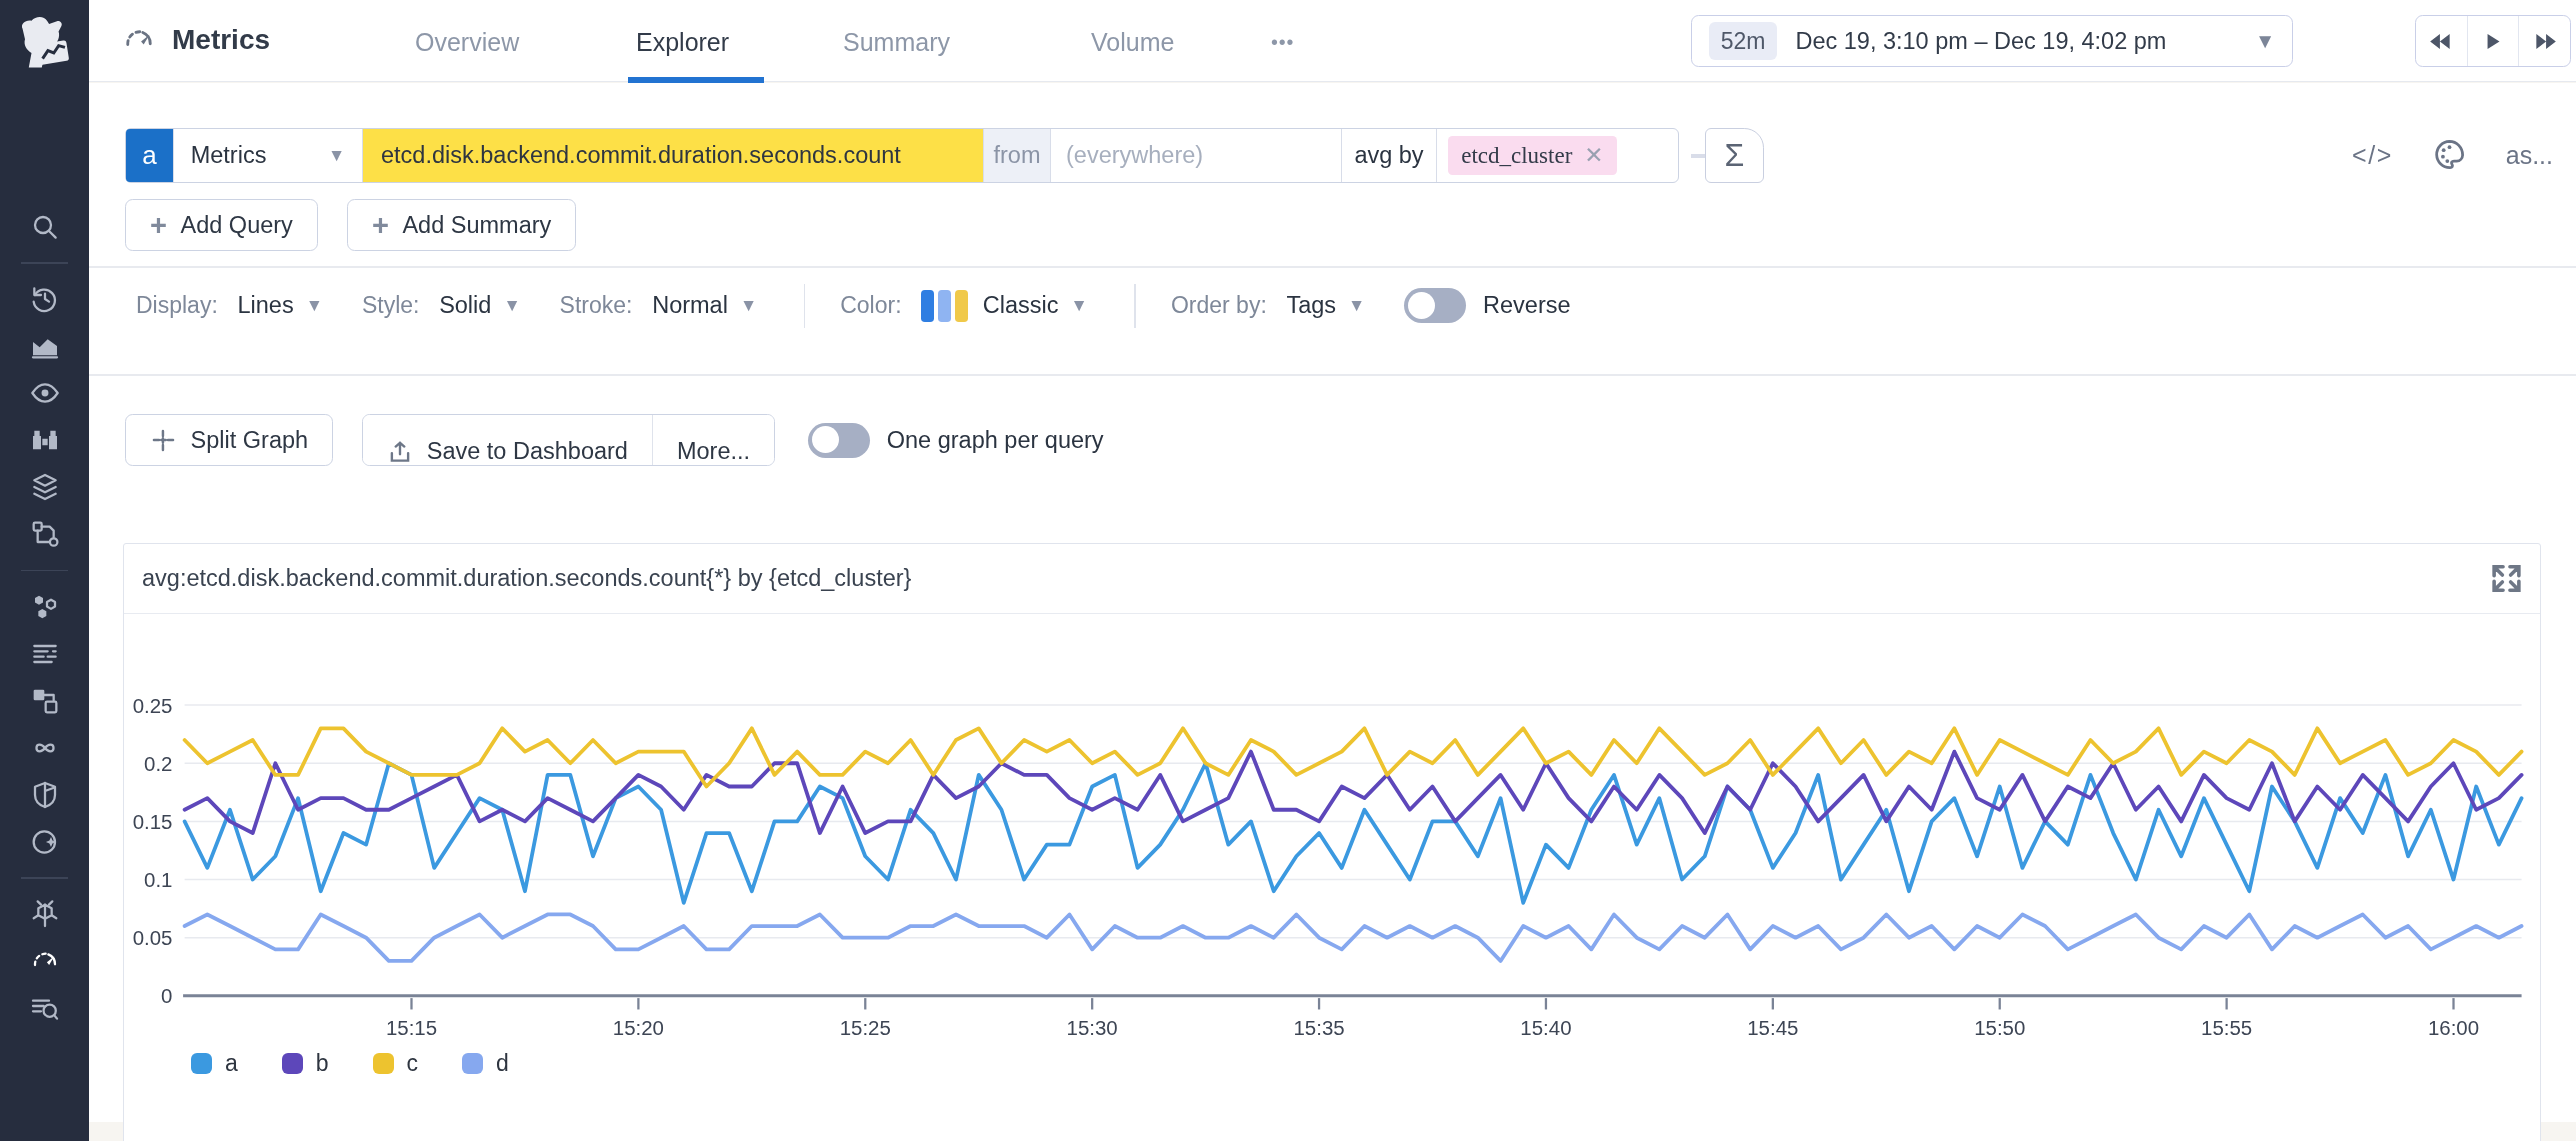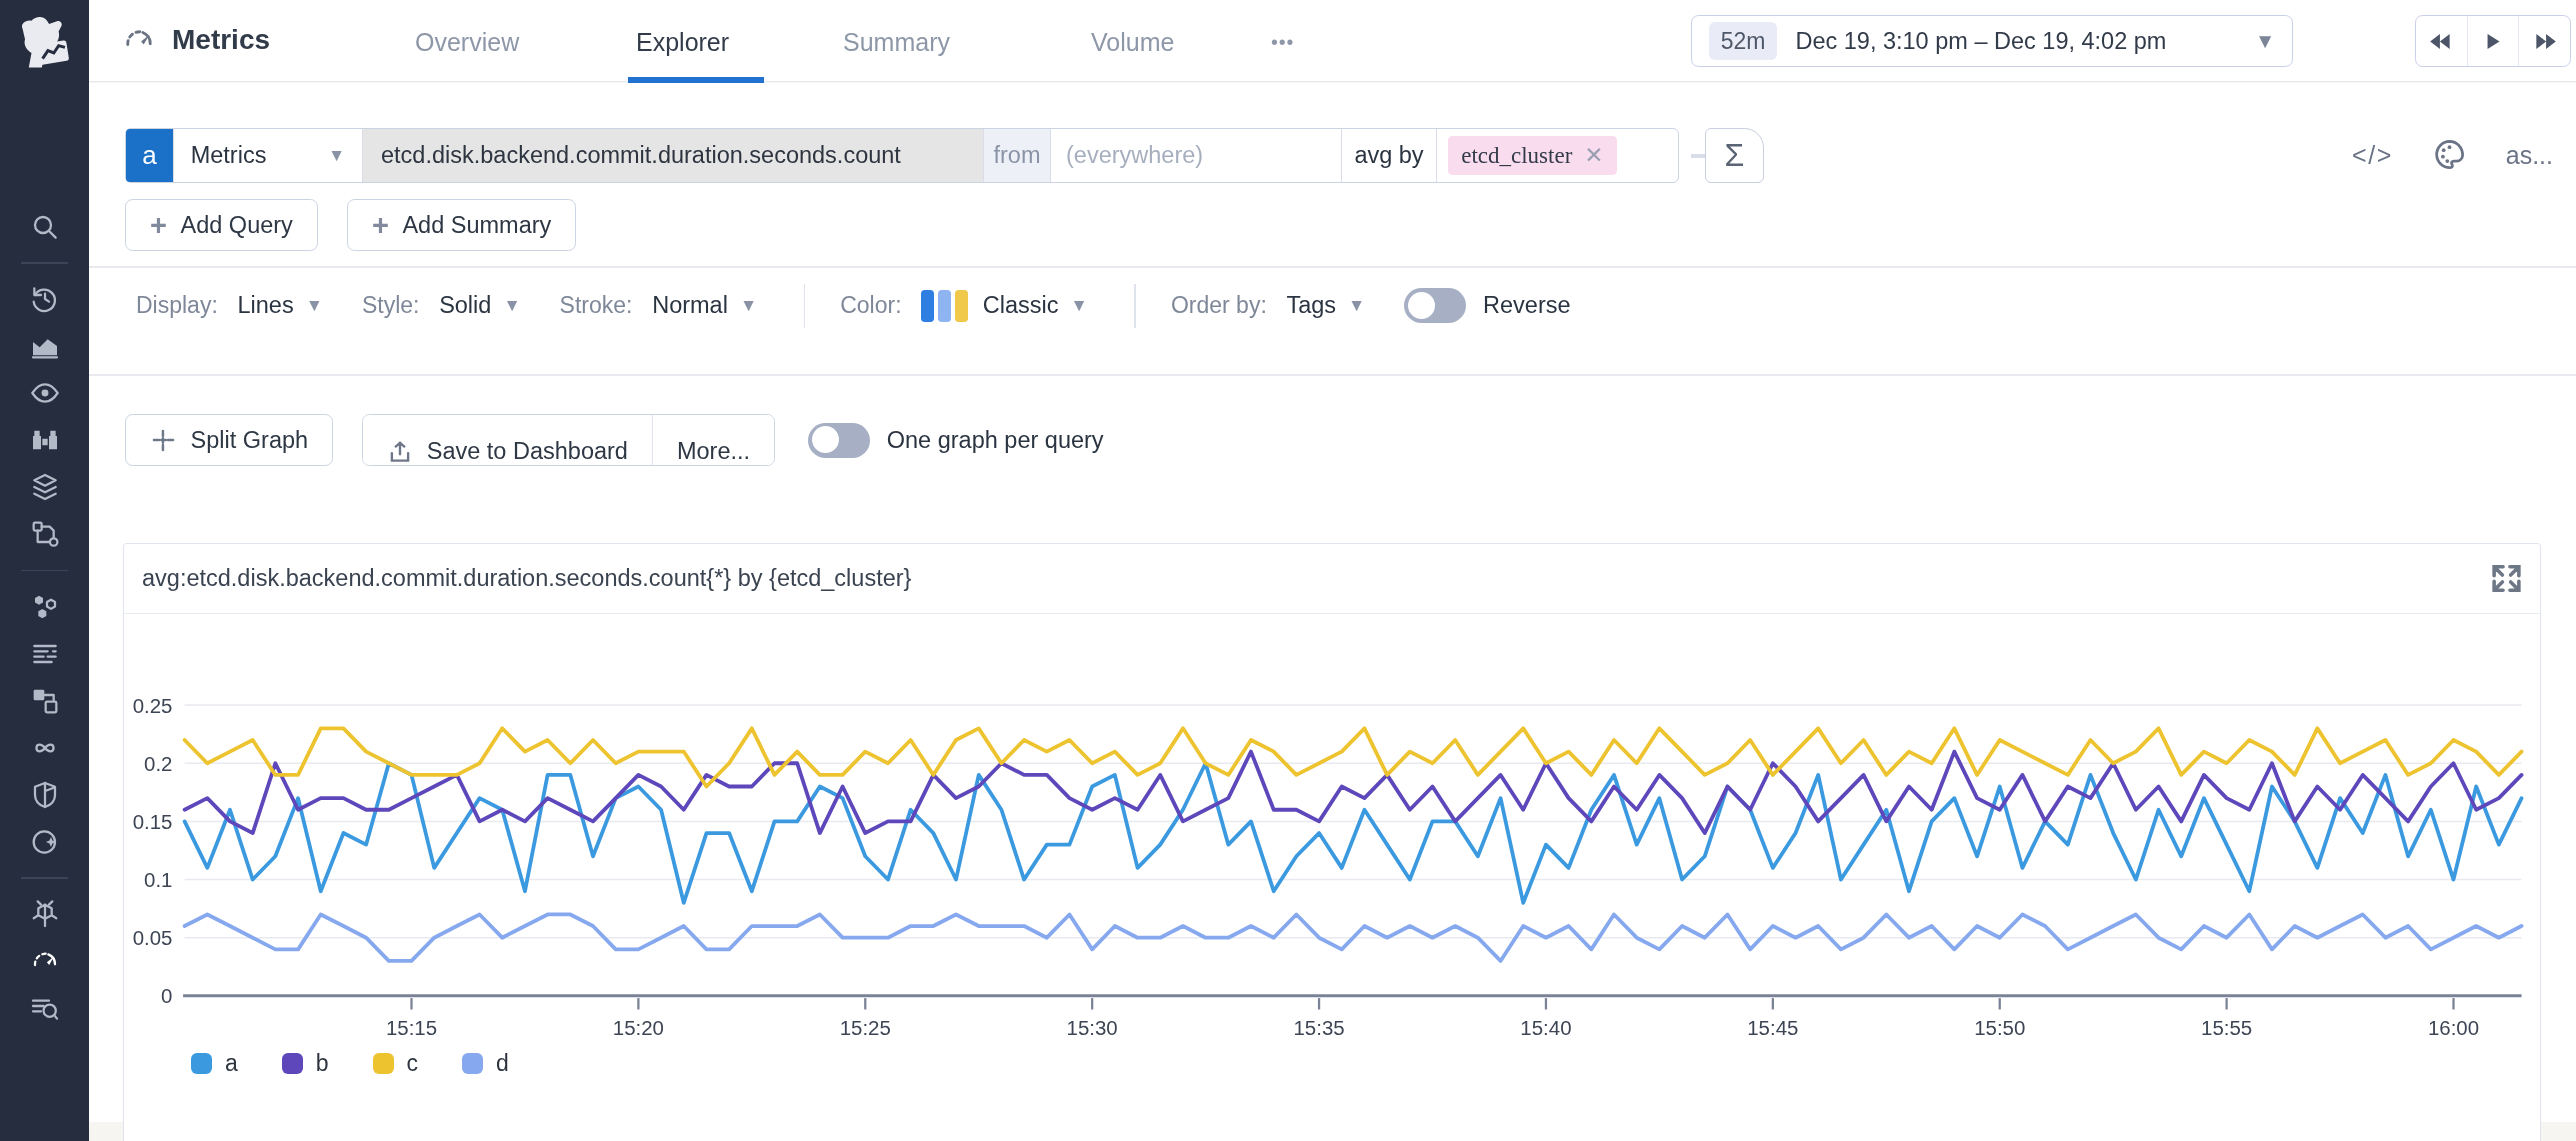--- a/index.html
+++ b/index.html
@@ -38,21 +38,21 @@
 
   
   .main { position:absolute; left:89px; top:83px; width:2487px; height:1039px; background:#fff; }
 
   
   .qbar { position:absolute; left:36px; top:45px; height:55px; display:flex; border:1.5px solid #ccd3e3; border-radius:6px; background:#fff; }
   .qseg { display:flex; align-items:center; border-left:1.5px solid #d8dde9; height:100%; }
   .qseg:first-child { border-left:none; }
   .q-letter { width:47px; justify-content:center; background:#1b70c8; color:#fff; font-size:26px; border-radius:3.8px 0 0 3.8px; }
   .q-source { width:189px; padding:0 16.7px; font-size:23.5px; color:#2b3441; justify-content:space-between; cursor:pointer; }
-  .q-metric { width:621px; padding:0 18px; font-size:23.5px; color:#2e3540; background:#e5e5e5; cursor:text; white-space:nowrap; }
+  .q-metric { width:621px; padding:0 18px; font-size:23.5px; color:#2e3540; background:#fde047; cursor:text; white-space:nowrap; }
   .q-from { width:67px; justify-content:center; background:#edf0f7; font-size:23.5px; color:#8b94a6; }
   .q-scope { width:291px; padding:0 15px; }
   .q-scope input { border:none; outline:none; width:100%; font-size:23.5px; font-family:inherit; color:#2e3540; }
   .q-scope input::placeholder { color:#a7afbe; }
   .q-agg { width:95px; justify-content:center; font-size:23.5px; color:#2b3441; }
   .q-group { width:242px; padding:0 10.6px; }
   .tagpill { display:flex; align-items:center; gap:12px; background:#fadcef; border-radius:4.5px; padding:6px 13.6px; font-size:23px; color:#333b49; cursor:pointer;font-family:Liberation Serif, serif; }
   .tagpill .x { color:#98a0b0; font-size:23px; cursor:pointer; }
   .qconnector { position:absolute; left:1602px; top:71px; width:13.6px; height:3.8px; background:#d9dde9; }
   .sigmabtn { position:absolute; left:1616px; top:45px; width:59px; height:55px; background:#fff; border:1.5px solid #c9cfe0; border-radius:6px 19.7px 6px 6px; font-size:32px; color:#5b6474; display:flex; align-items:center; justify-content:center; cursor:pointer; }

